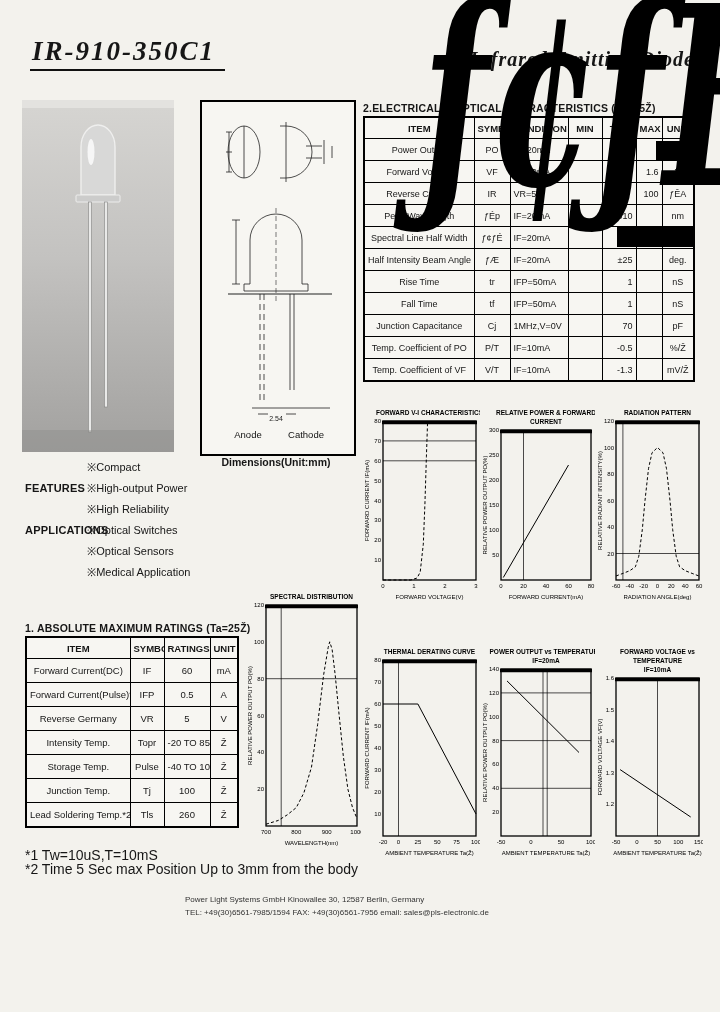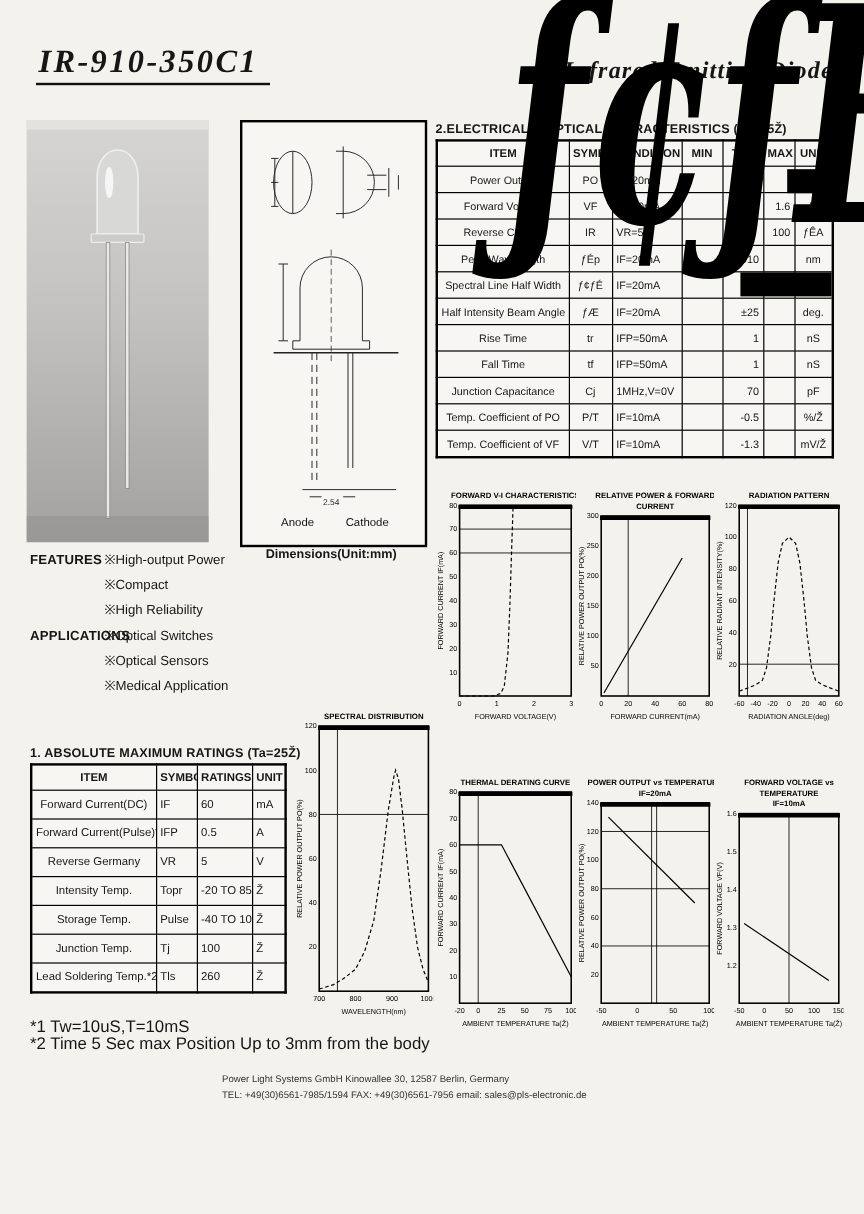--- a/index.html
+++ b/index.html
@@ -40,21 +40,21 @@
   .t2-title{left:363px;top:102px;}
   table{border-collapse:collapse;table-layout:fixed;background:#f7f6f2;}
   #ratings-table{left:25px;top:636px;width:212px;}
   #elec-table{left:363px;top:116px;width:330px;}
   th,td{border:1px solid #000;padding:1px 3px;font-size:9.5px;overflow:hidden;white-space:nowrap;}
   table{border:2px solid #000;}
   th{font-weight:bold;text-align:center;height:18px;}
   #ratings-table td{height:21px;}
   #elec-table td{height:19px;font-size:9px;}
   #ratings-table td:first-child,#elec-table td:first-child{text-align:center;}
-  #ratings-table td{text-align:left;}
+  #ratings-table td{text-align:center;}
   #elec-table td{text-align:center;}
   #elec-table td:nth-child(3){text-align:left;}
   #elec-table td:nth-child(4),#elec-table td:nth-child(5),#elec-table td:nth-child(6){text-align:right;}
   .notes{left:25px;top:848px;font-size:14px;line-height:14px;}
 
   
   .chart{z-index:1;}
   .chart svg{display:block;}
   .ct{font-size:6.5px;font-weight:bold;font-family:"Liberation Sans",sans-serif;}
   .ctk{font-size:6px;font-family:"Liberation Sans",sans-serif;}
@@ -136,26 +136,26 @@
     </g>
     <text x="74" y="319" font-size="7" text-anchor="middle" fill="#222">2.54</text>
     <text x="46" y="336" font-size="9.5" text-anchor="middle" fill="#111">Anode</text>
     <text x="104" y="336" font-size="9.5" text-anchor="middle" fill="#111">Cathode</text>
   </svg>
 </div>
 <div class="abs dims-caption">Dimensions(Unit:mm)</div>
 
 <div class="abs feat">
   <div class="feat-row">
+      <div class="feat-label"></div>
+    <div class="feat-item">※Compact</div>
+    </div>
+  <div class="feat-row">
       <div class="feat-label">FEATURES</div>
     <div class="feat-item">※High-output Power</div>
-    </div>
-  <div class="feat-row">
-      <div class="feat-label"></div>
-    <div class="feat-item">※Compact</div>
     </div>
   <div class="feat-row">
       <div class="feat-label"></div>
     <div class="feat-item">※High Reliability</div>
     </div>
   <div class="feat-row">
       <div class="feat-label">APPLICATIONS</div>
     <div class="feat-item">※Optical Switches</div>
     </div>
   <div class="feat-row">

